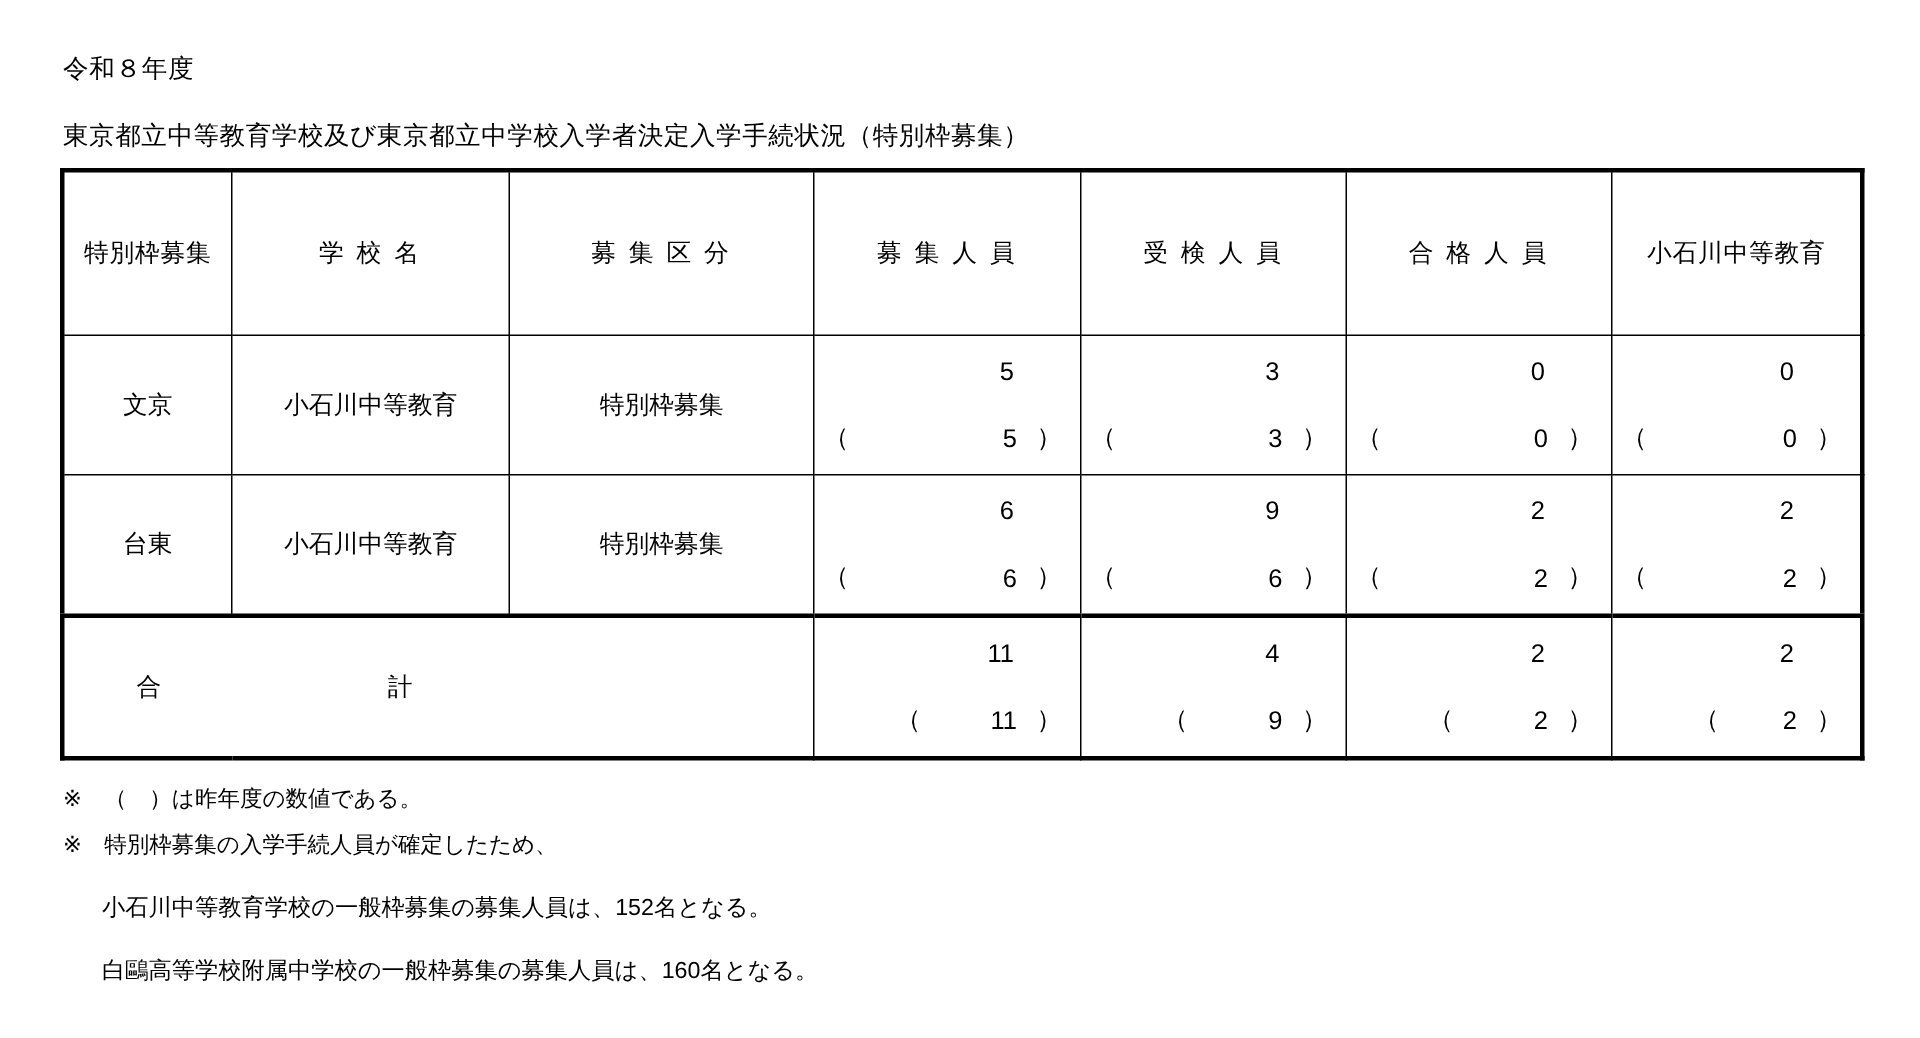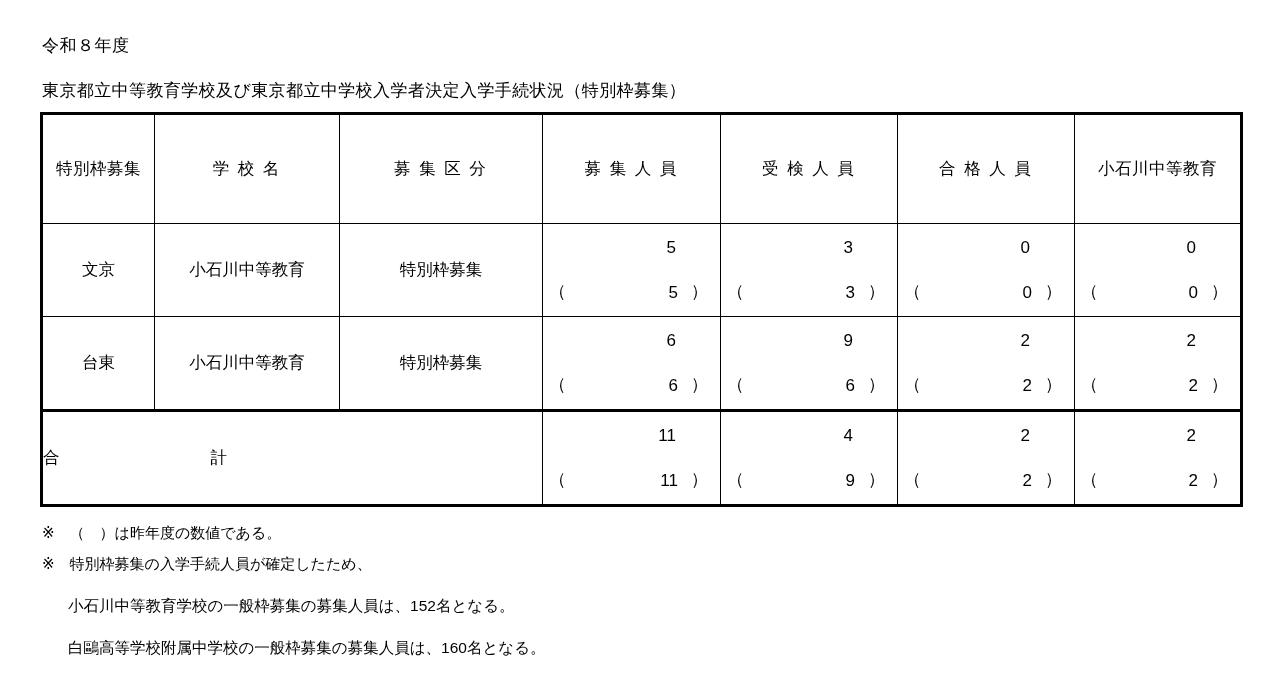--- a/index.html
+++ b/index.html
@@ -56,20 +56,21 @@
   }
   .hdr td.tight {
     letter-spacing: 0.5px;
   }
 
   .row td {
     height: 92px;
   }
   .row.total td {
     border-top: 3px solid #000;
+    padding-left: 48px;
   }
 
   .cell-center {
     text-align: center;
   }
   .num-box {
     position: relative;
     height: 92px;
   }
   .num-top {

